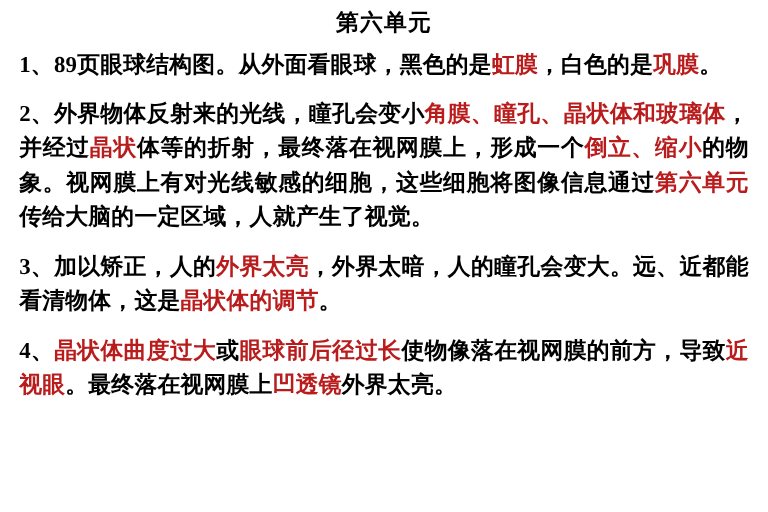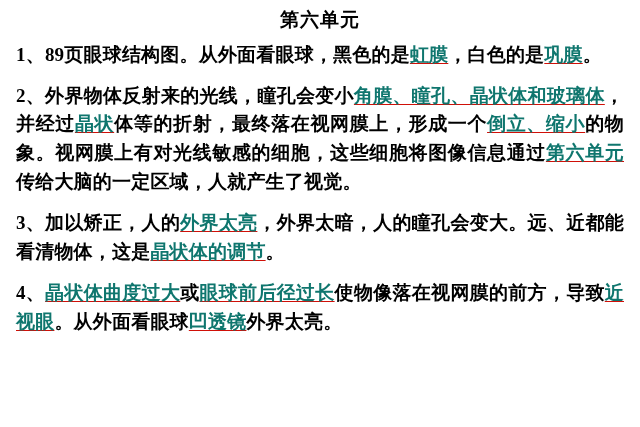--- a/index.html
+++ b/index.html
@@ -31,22 +31,21 @@
   }
   .para {
     font-size: 19px;
     font-weight: bold;
     line-height: 1.52;
     margin: 0 0 12px 0;
     text-align: justify;
     letter-spacing: 0.2px;
   }
   .hl {
-    color: #0f766e;
-    text-decoration: underline;
+    color: #b91c1c;
     text-decoration-color: #d01008;
     text-underline-offset: 2px;
   }
   .num {
     font-weight: bold;
   }
 </style>
 </head>
 <body>
 
@@ -59,15 +58,15 @@
 
   <div class="para">
     <span class="num">2、</span><span><span>外界物体反射来的光线，瞳孔会变小</span><span class="hl">角膜、瞳孔、晶状体和玻璃体</span><span>，并经过</span><span class="hl">晶状</span><span>体等的折射，最终落在视网膜上，形成一个</span><span class="hl">倒立、缩小</span><span>的物象。视网膜上有对光线敏感的细胞，这些细胞将图像信息通过</span><span class="hl">第六单元</span><span>传给大脑的一定区域，人就产生了视觉。</span></span>
   </div>
 
   <div class="para">
     <span class="num">3、</span><span><span>加以矫正，人的</span><span class="hl">外界太亮</span><span>，外界太暗，人的瞳孔会变大。远、近都能看清物体，这是</span><span class="hl">晶状体的调节</span><span>。</span></span>
   </div>
 
   <div class="para">
-    <span class="num">4、</span><span><span class="hl">晶状体曲度过大</span><span>或</span><span class="hl">眼球前后径过长</span><span>使物像落在视网膜的前方，导致</span><span class="hl">近视眼</span><span>。从外面看眼球</span><span class="hl">凹透镜</span><span>外界太亮。</span></span>
+    <span class="num">4、</span><span><span class="hl">晶状体曲度过大</span><span>或</span><span class="hl">眼球前后径过长</span><span>使物像落在视网膜的前方，导致</span><span class="hl">近视眼</span><span>。最终落在视网膜上</span><span class="hl">凹透镜</span><span>外界太亮。</span></span>
   </div>
 </div>
 
 </body></html>

